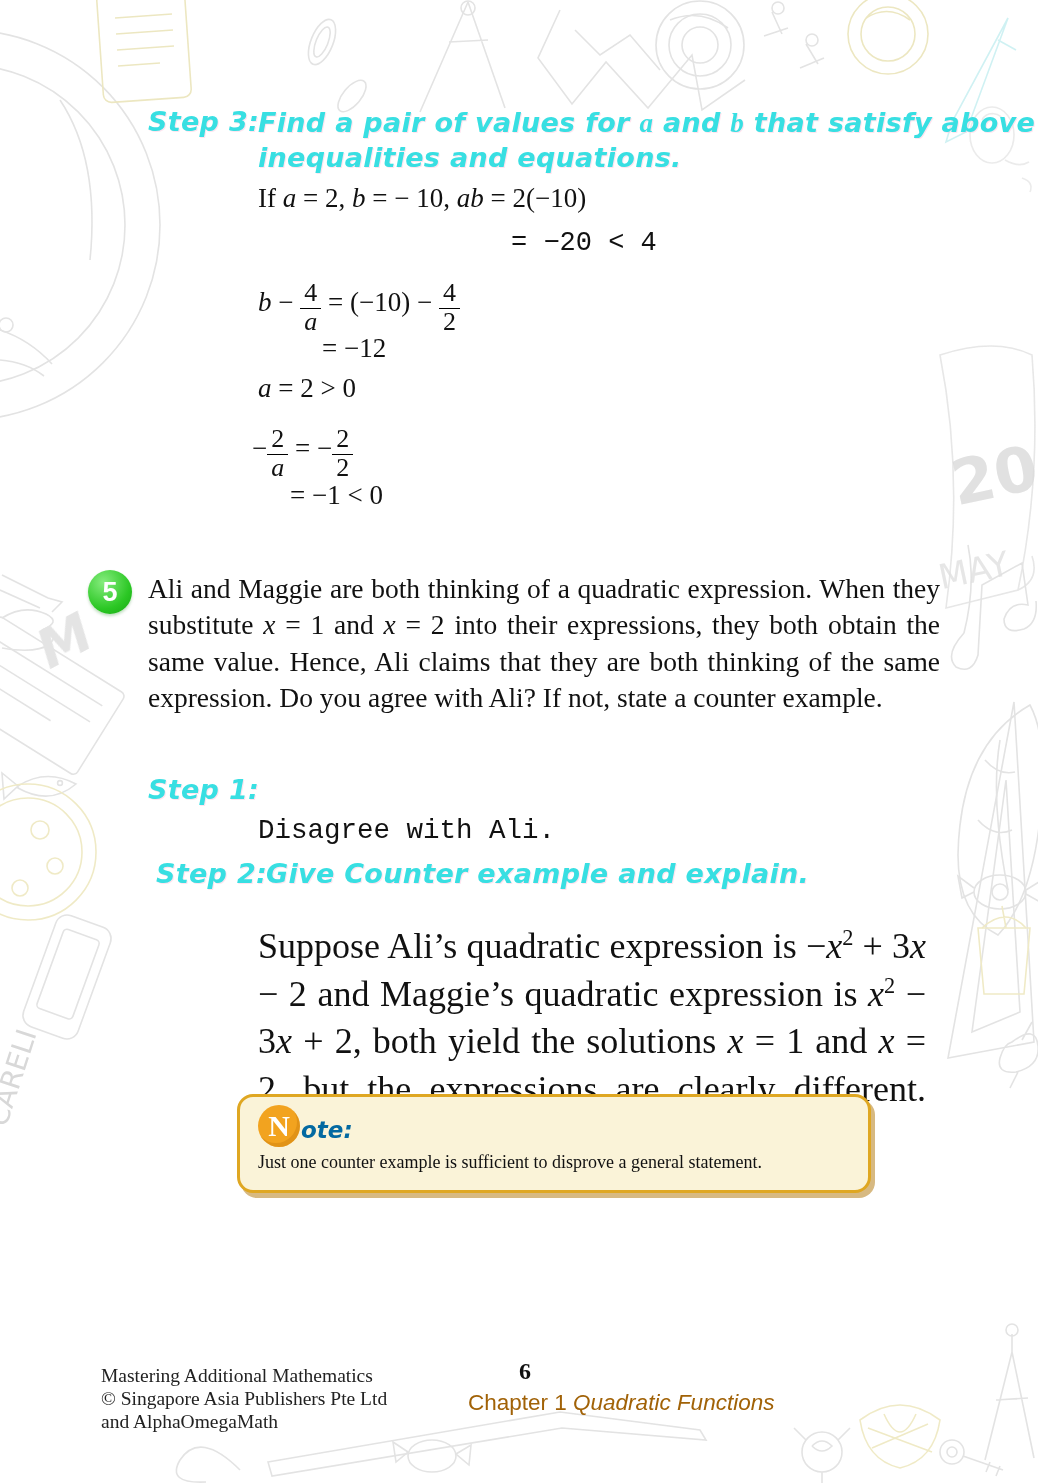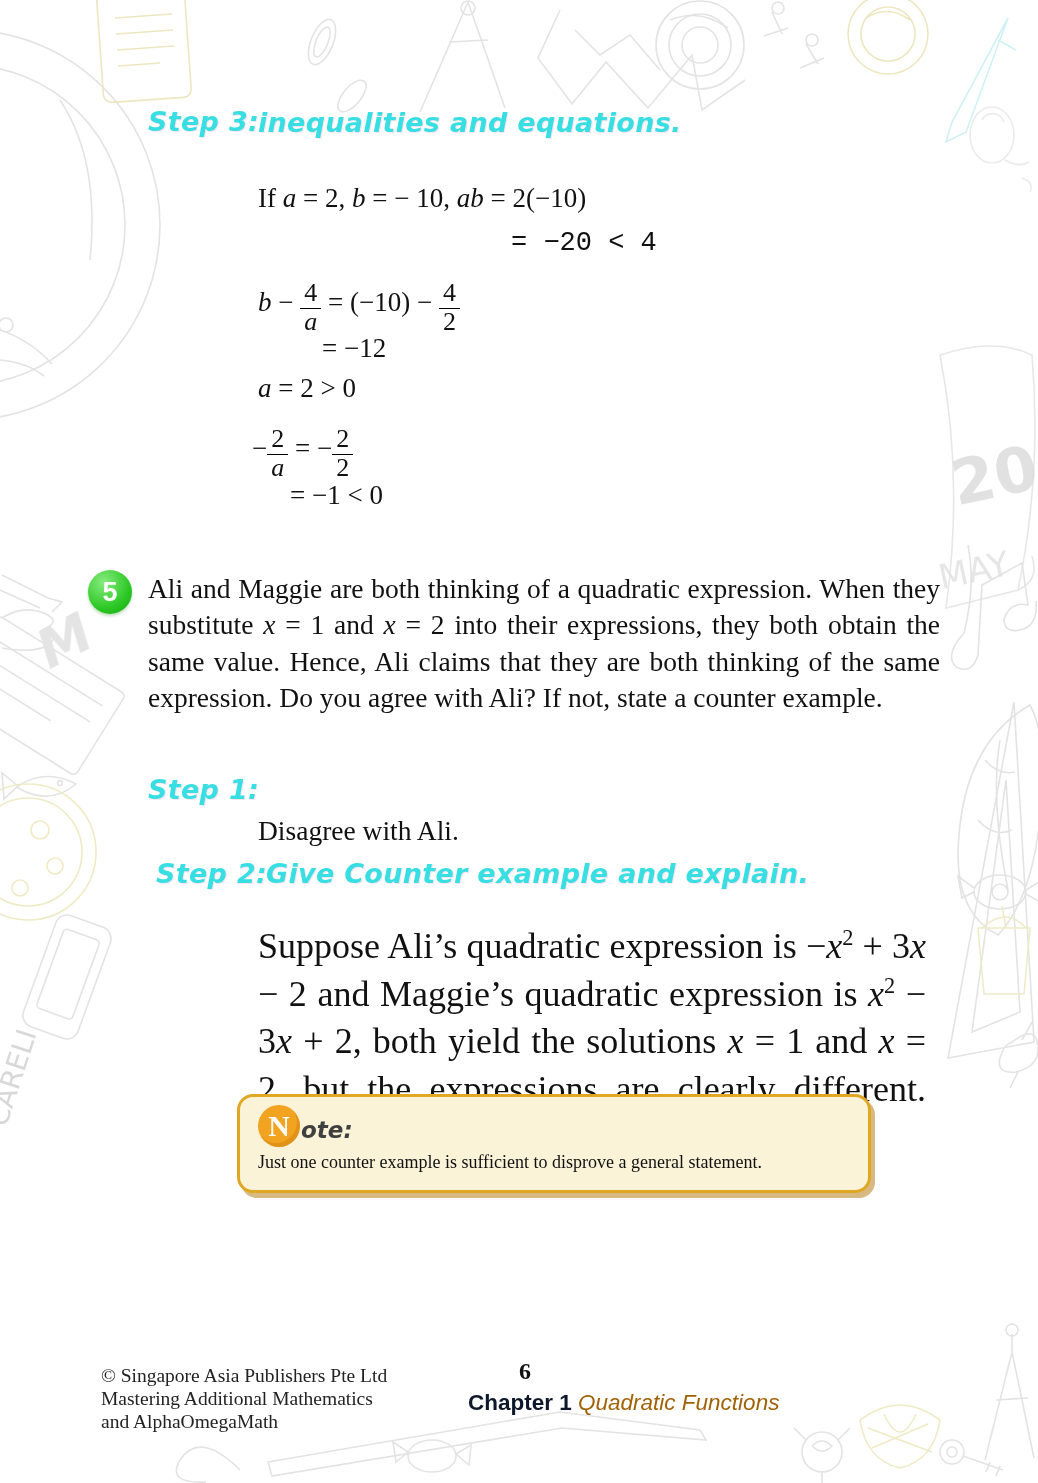--- a/index.html
+++ b/index.html
@@ -32,51 +32,51 @@
   
   .prob-badge {
     position:absolute; left:88px; top:570px; width:44px; height:44px; border-radius:50%;
     background:radial-gradient(circle at 35% 28%, #86ec7e, #2bc724 62%, #17a612);
     color:#fff; font-family:"Liberation Sans", sans-serif; font-weight:bold; font-size:27px;
     display:flex; align-items:center; justify-content:center;
     box-shadow:0 2px 3px rgba(0,120,0,0.25);
   }
   .para { text-align:justify; line-height:1.32; }
   #problem5-text { position:absolute; left:148px; top:571px; width:792px; font-size:27.5px; }
-  #step1-answer { position:absolute; left:258px; top:815px; font-size:27.5px; }
+  #step1-answer { position:absolute; left:258px; top:815px; font-size:27.5px;font-family:Liberation Mono, monospace; }
   #step2-body { position:absolute; left:258px; top:923px; width:668px; font-size:36px; }
   sup.sq { font-size:0.62em; vertical-align:super; line-height:0; }
 
   
   .note-box {
     position:absolute; left:237px; top:1094px; width:634px; box-sizing:border-box;
     background:#faf3d8; border:3px solid #dfa722; border-radius:16px;
     box-shadow:4px 5px 0 rgba(183,128,26,0.55);
     padding:8px 18px 16px 18px;
   }
   .note-head { display:flex; align-items:flex-start; height:44px; }
   .note-n {
     width:42px; height:42px; border-radius:50%; background:#f2a31f; color:#fff;
     font-weight:bold; font-size:30px; display:flex; align-items:center; justify-content:center;
     font-family:"Liberation Serif", serif;
     box-shadow:inset -3px -4px 0 rgba(196,118,8,0.35);
   }
   .note-ote {
-    color:#404040; font-style:italic; font-weight:bold; font-size:23px; margin:12px 0 0 1px;
+    color:#0369a1; font-style:italic; font-weight:bold; font-size:23px; margin:12px 0 0 1px;
     font-family:"DejaVu Sans", sans-serif;
   }
   .note-text { font-size:18px; line-height:1.28; margin-top:2px; color:#111; }
 
   
   .footer-left { position:absolute; left:101px; top:1364px; font-size:19.5px; line-height:1.18; color:#222; }
   .footer-page { position:absolute; left:470px; top:1358px; width:110px; text-align:center;
                  font-size:24px; font-weight:bold; color:#111; }
   .footer-chapter { position:absolute; left:468px; top:1390px; white-space:nowrap;
                     font-family:"Liberation Sans", sans-serif; font-size:22.5px; }
-  .footer-chapter .chap { font-weight:bold; color:#0f172a; }
+  .footer-chapter .chap { font-weight:normal; color:#a16207; }
   .footer-chapter .title { font-style:italic; color:#a16207; }
 </style>
 </head>
 <body>
 
 <svg class="decor-layer" viewBox="0 0 1038 1483" xmlns="http://www.w3.org/2000/svg">
   <g fill="none" stroke="#dcdcdc" stroke-width="1.6" opacity="0.8">
 
     <g>
         <circle cx="-35" cy="225" r="195"></circle>
@@ -248,20 +248,21 @@
   <text x="938" y="585" font-family="DejaVu Sans, sans-serif" font-size="34" fill="#e0e0e0" opacity="0.8" transform="rotate(-12 960 570)">MAY</text>
   <text x="40" y="668" font-family="DejaVu Sans, sans-serif" font-size="54" font-weight="bold" font-style="italic" fill="#e4e4e4" transform="rotate(-28 48 650)">M</text>
   <text x="6" y="1128" font-family="DejaVu Sans, sans-serif" font-size="28" fill="#d8d8d8" transform="rotate(-72 6 1128)">CARELI</text>
 </svg>
 
 <div class="content">
 
   <div class="step-row" style="left:148px; top:106px;">
     <div class="step-label">Step 3:</div>
     <div class="step-title step-title-lines">
+      <span style="white-space:nowrap;"><span>Find a pair of values for </span><span class="svar">a</span><span> and </span><span class="svar">b</span><span> that satisfy above</span></span>
       <span>inequalities and equations.</span>
     </div>
   </div>
 
   <div class="math" style="left:258px; top:183px;">
     <span>If </span><span class="var">a</span><span> = 2, </span><span class="var">b</span><span> = − 10, </span><span class="var">ab</span><span> = 2(−10)</span>
   </div>
   <div class="math" style="left:511px; top:228px;font-family:Liberation Mono, monospace;">= −20 &lt; 4</div>
 
   <div class="math" style="left:258px; top:280px;">
@@ -298,22 +299,22 @@
 
   <div class="note-box">
     <div class="note-head">
       <div class="note-n">N</div>
       <div class="note-ote">ote:</div>
     </div>
     <div class="note-text">Just one counter example is sufficient to disprove a general statement.</div>
   </div>
 
   <div class="footer-left">
+    <div>Mastering Additional Mathematics</div>
     <div>© Singapore Asia Publishers Pte Ltd</div>
-    <div>Mastering Additional Mathematics</div>
     <div>and AlphaOmegaMath</div>
   </div>
   <div class="footer-page">6</div>
   <div class="footer-chapter">
     <span class="chap">Chapter 1</span>
     <span class="title">Quadratic Functions</span>
   </div>
 
 </div>
 

